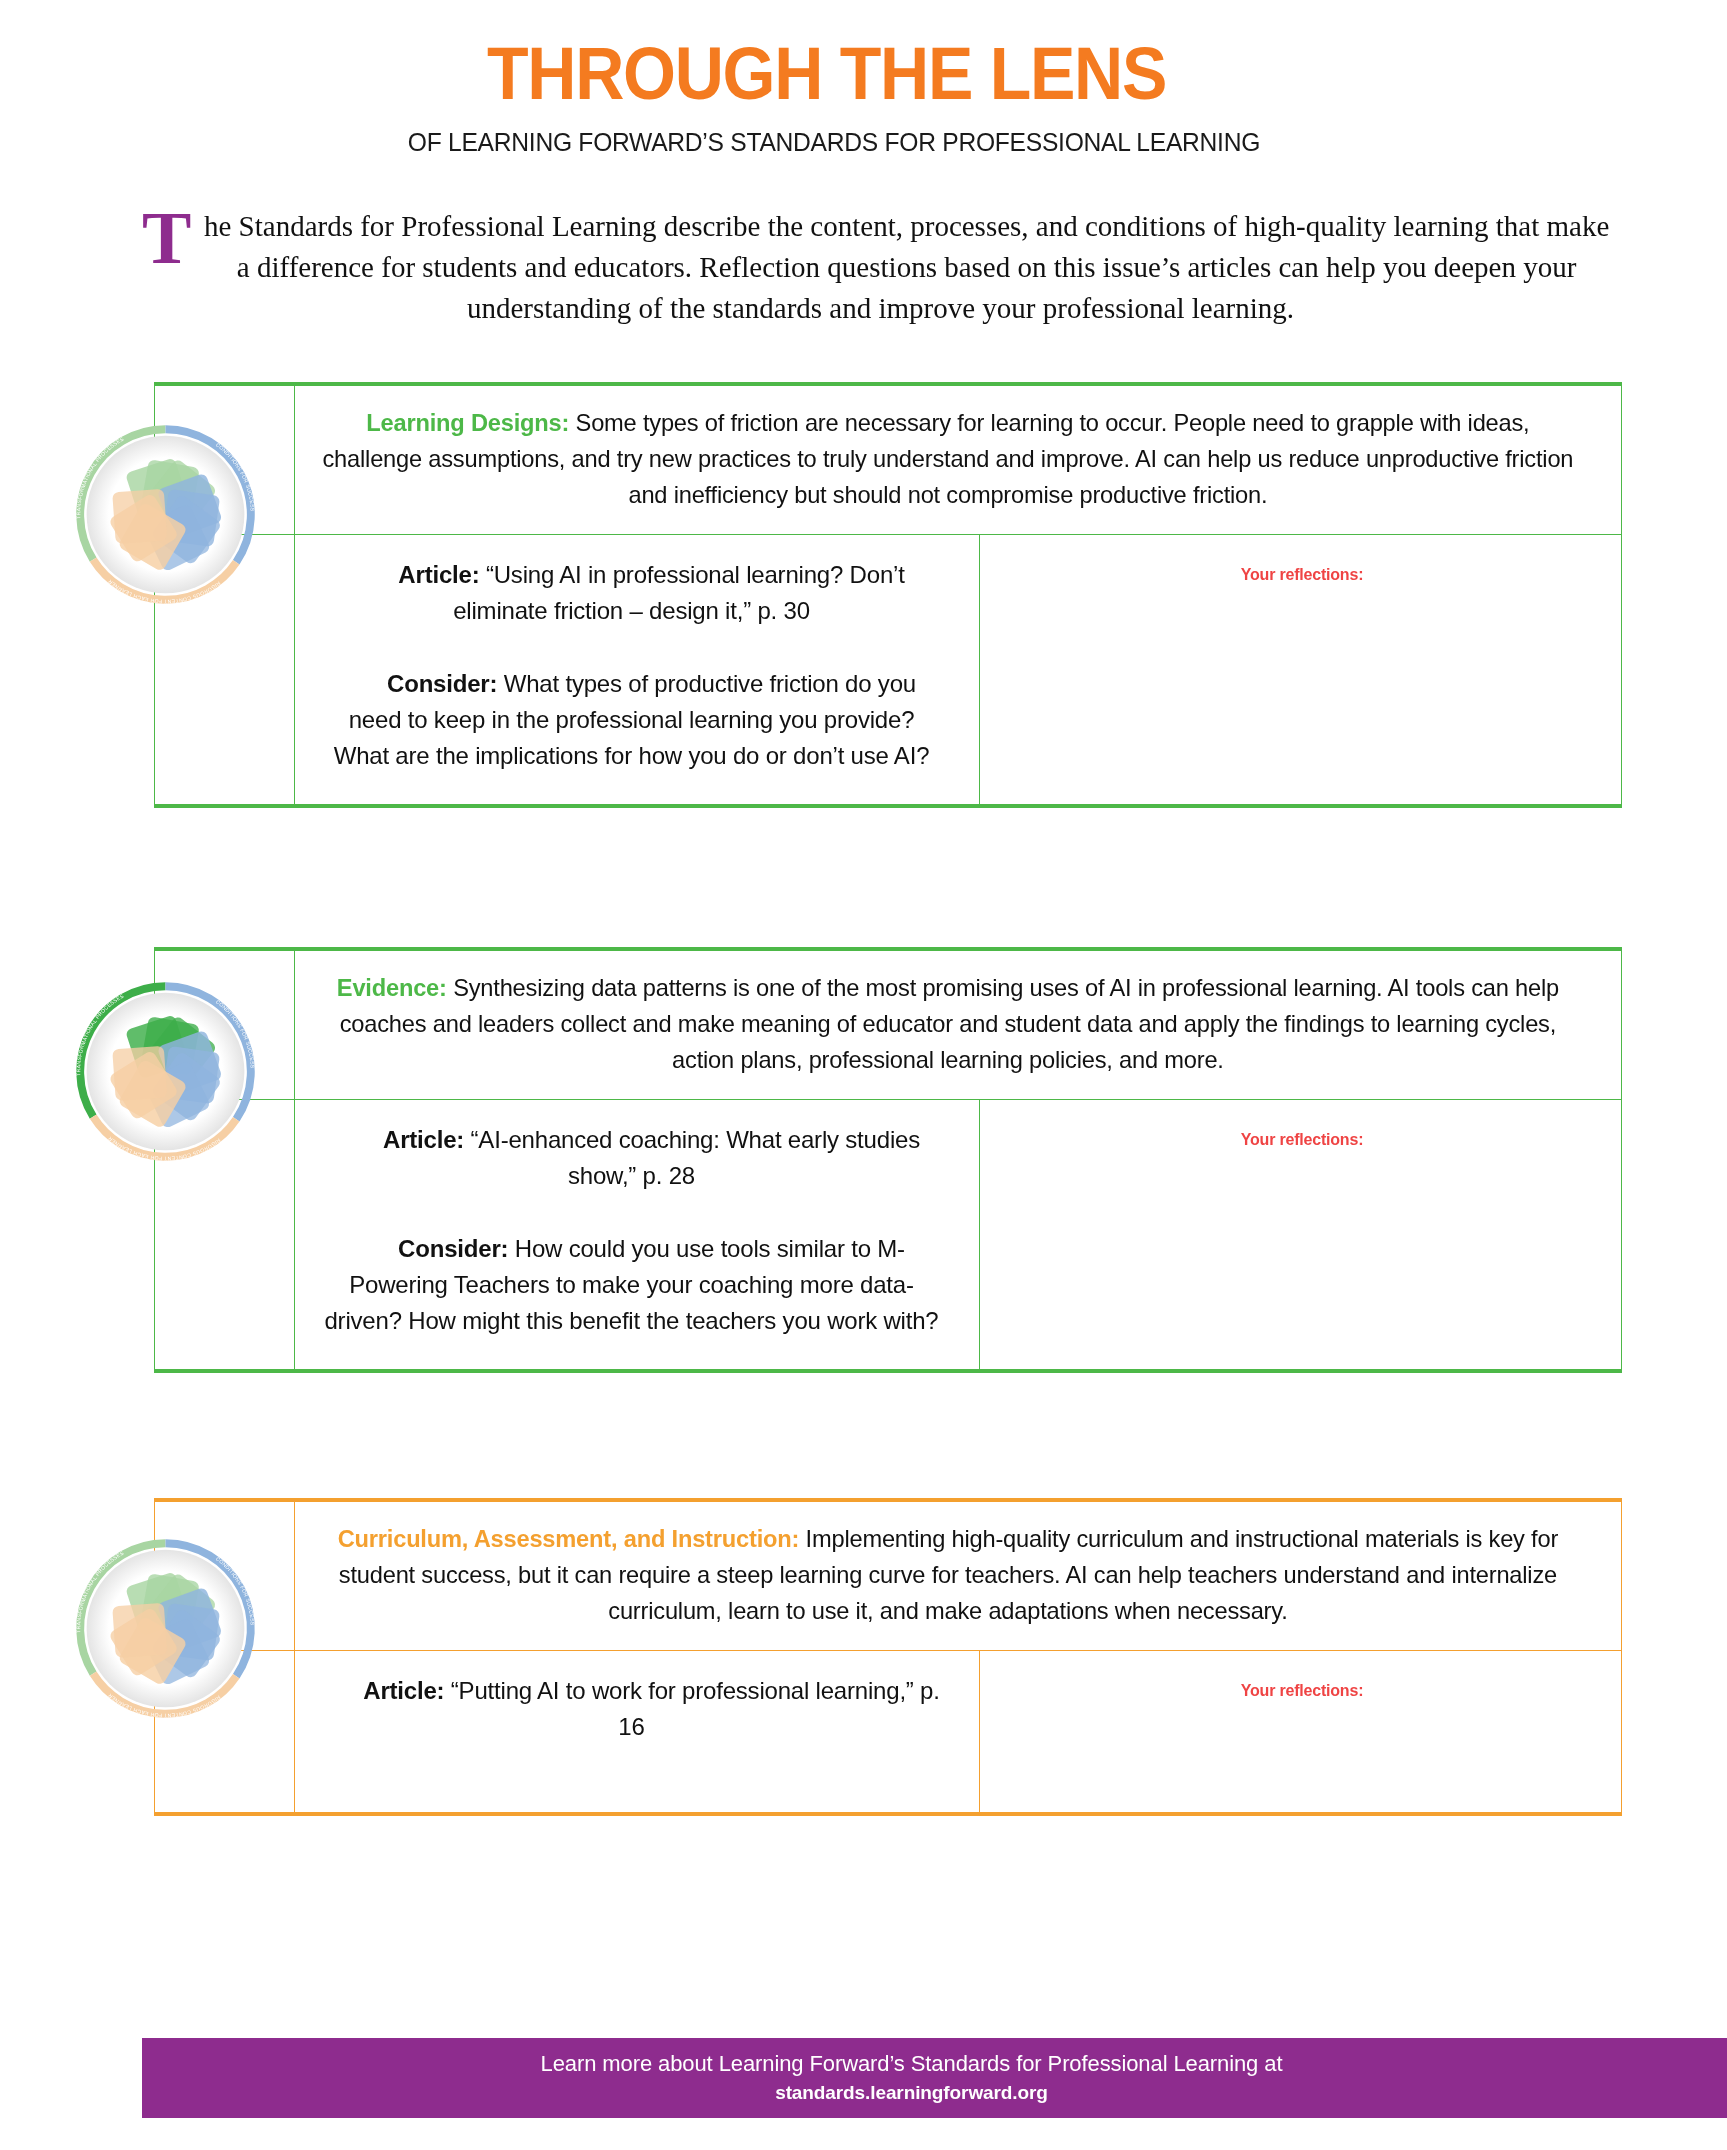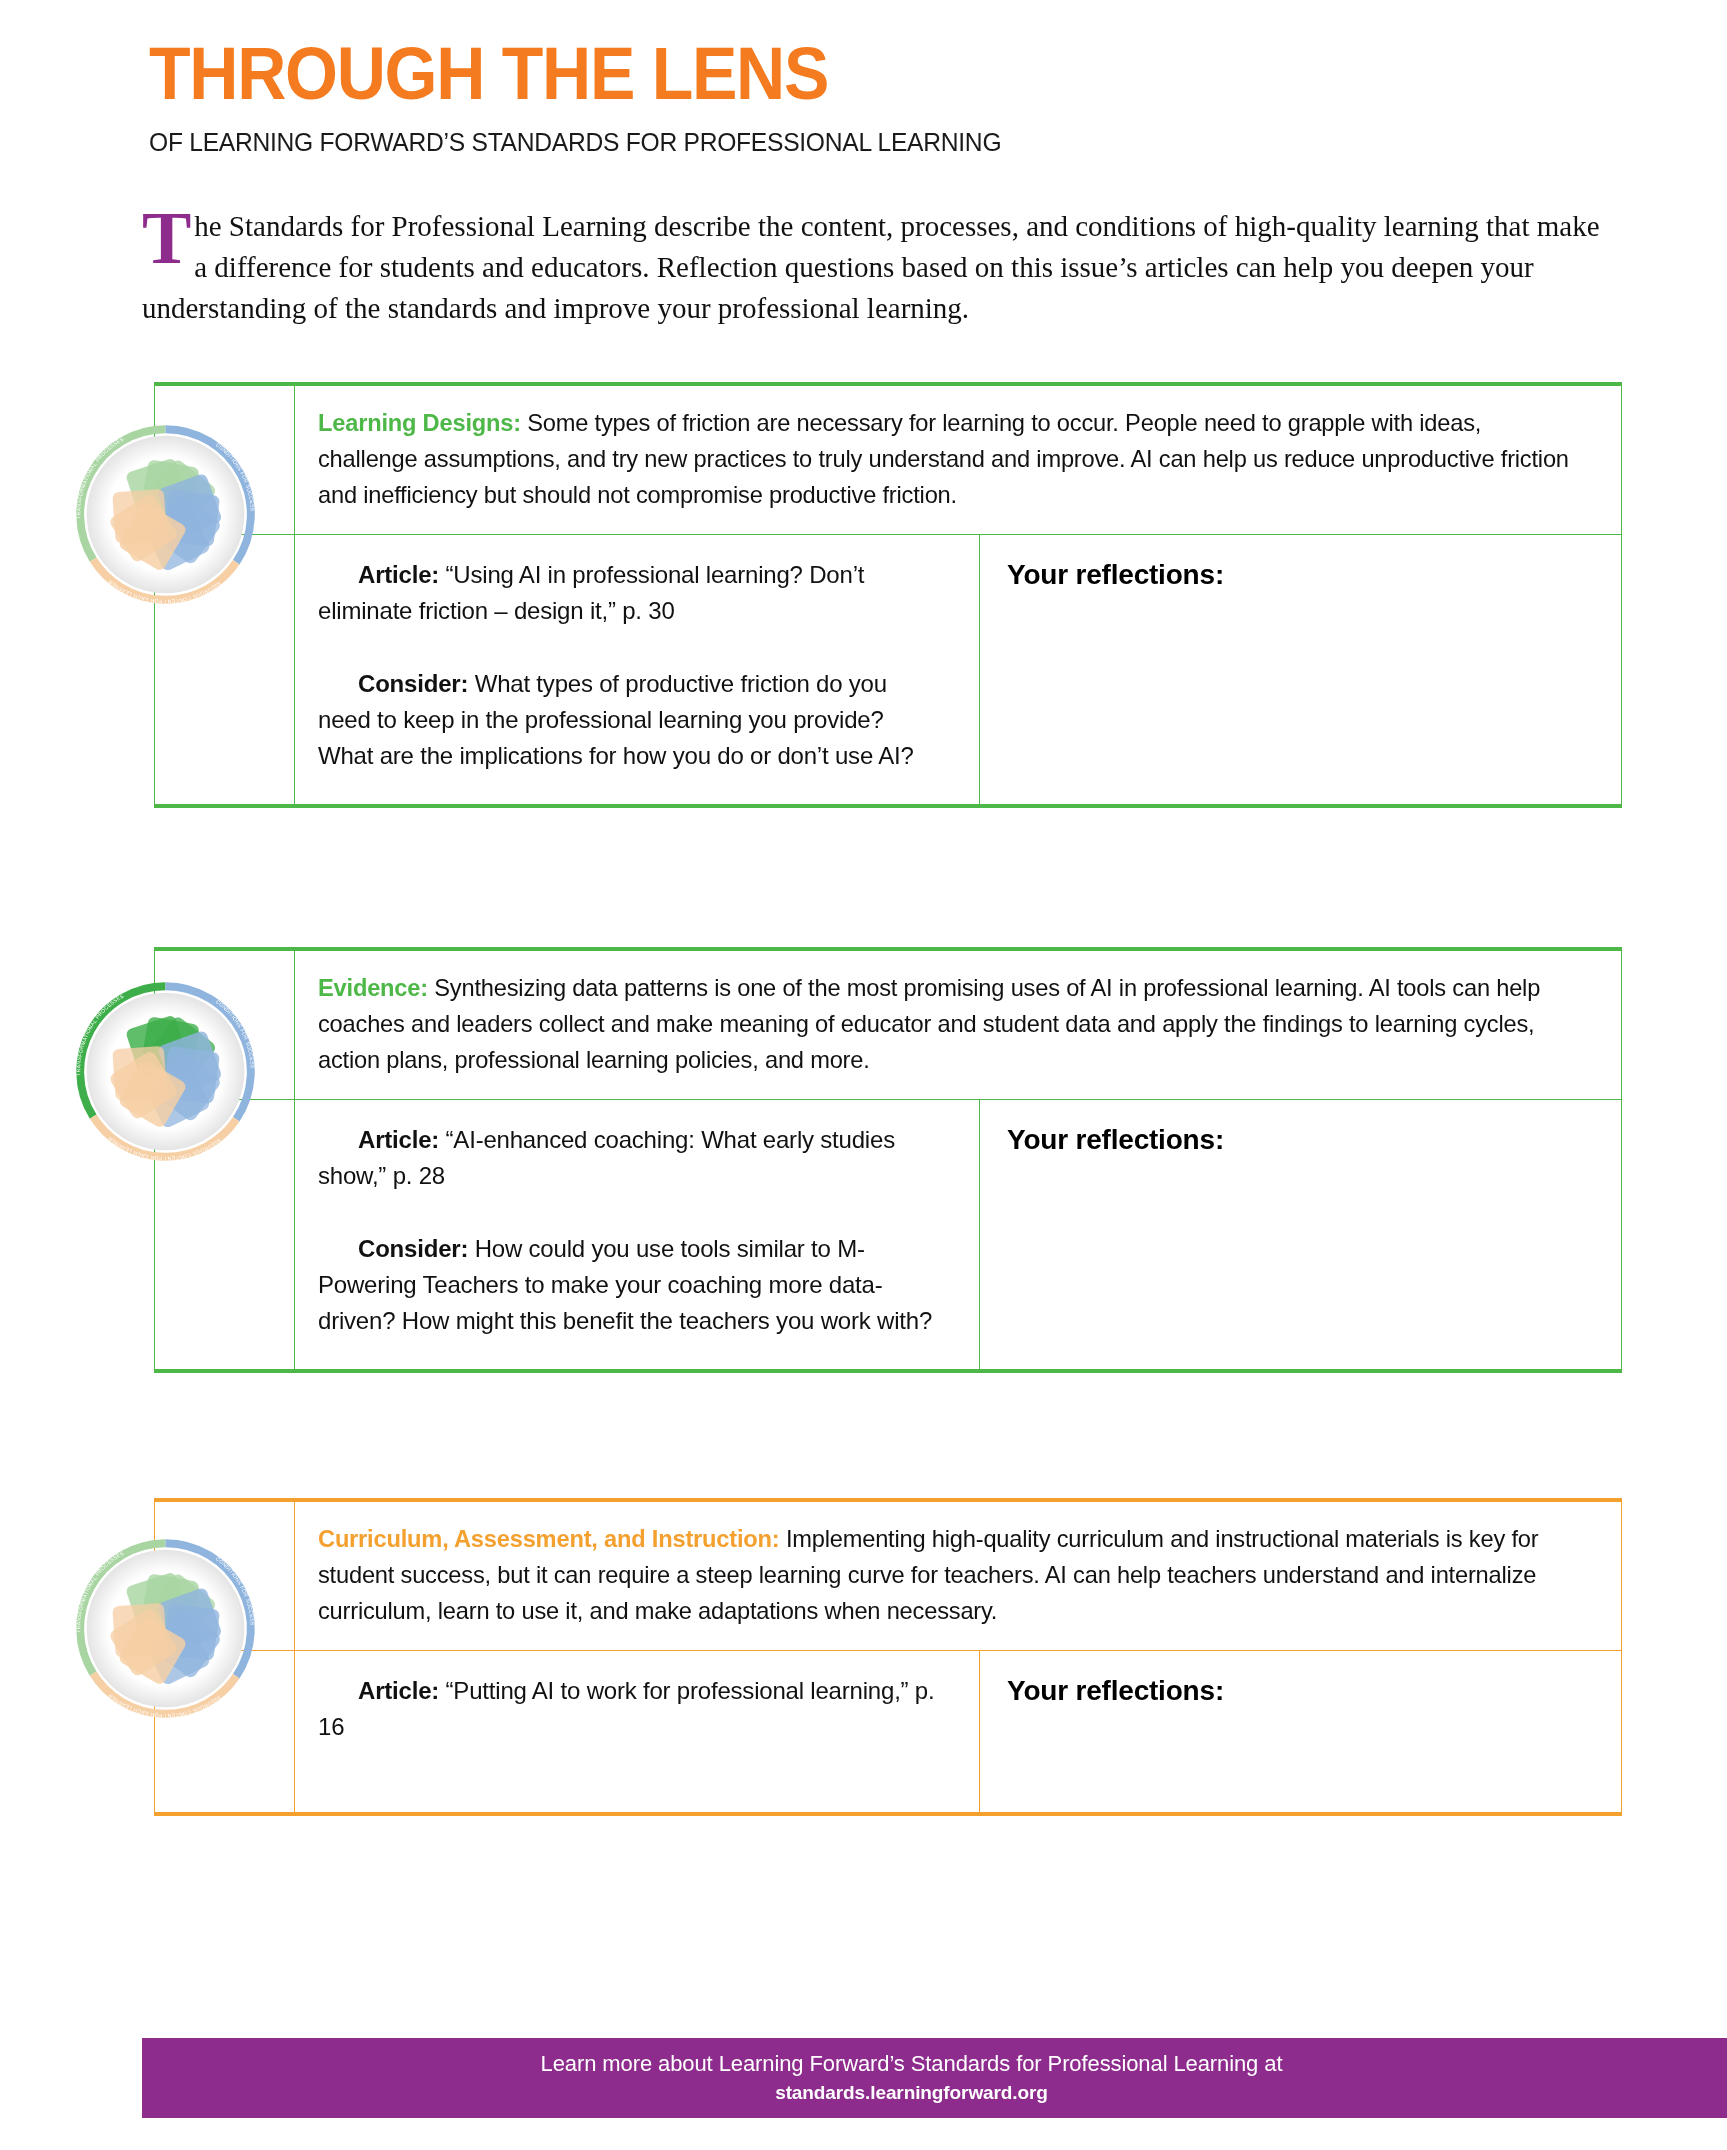--- a/index.html
+++ b/index.html
@@ -14,20 +14,21 @@
     color: #000000;
     position: relative;
     overflow: hidden;
   }
 
   
   .page {
     position: relative;
     width: 1728px;
     height: 2151px;
+    text-align: center;
   }
 
   .header {
     position: absolute;
     left: 149px;
     top: 37px;
     width: 1473px;
   }
   .kicker-title {
     font-family: "Liberation Sans", sans-serif;
@@ -154,24 +155,24 @@
     line-height: 36px;
     letter-spacing: -0.2px;
     color: #111111;
   }
   .block-text b { font-weight: bold; margin-left: 40px; }
   .gap { height: 37px; }
 
   .reflect-label {
     font-family: "Liberation Sans", sans-serif;
     font-weight: bold;
-    font-size: 28px;
+    font-size: 16px;
     line-height: 36px;
     letter-spacing: -0.2px;
-    color: #000000;
+    color: #ef4444;
   }
 
   
   .logo-wrap {
     position: absolute;
     width: 195px;
     height: 195px;
     left: -87px;
   }
   .logo-svg { display: block; width: 195px; height: 195px; }

